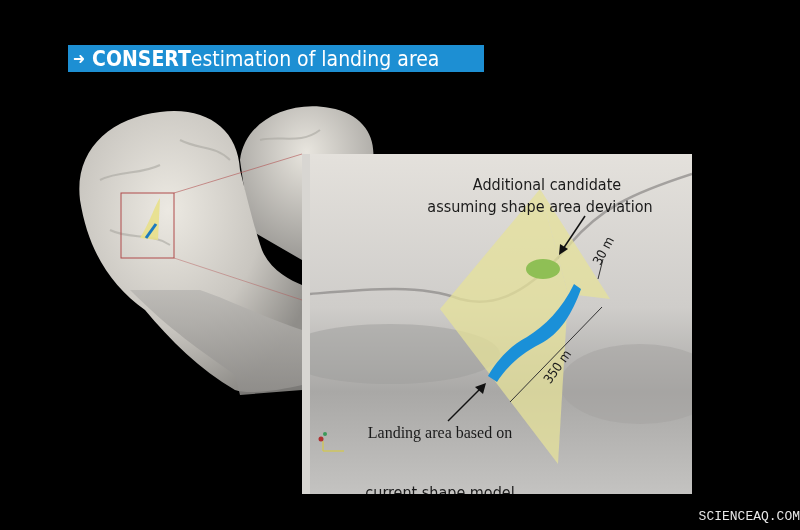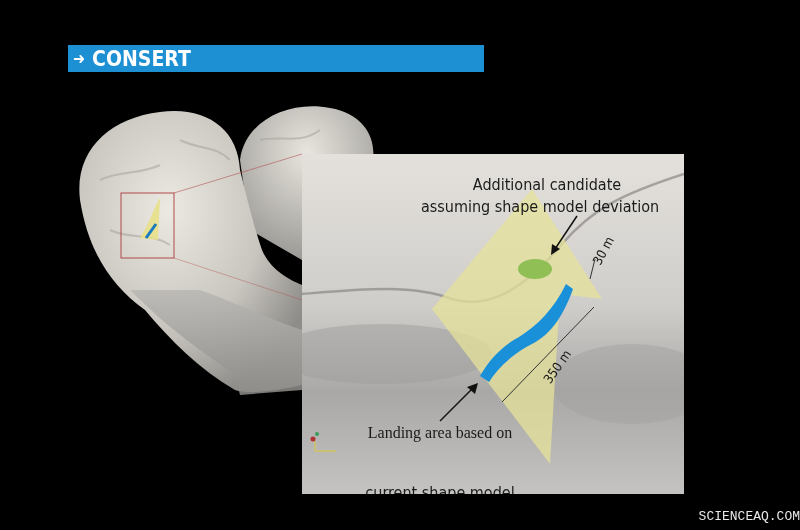--- a/index.html
+++ b/index.html
@@ -1,21 +1,21 @@
 <!DOCTYPE html>
 <html><head>
 <meta charset="utf-8">
 <style>
   html,body{margin:0;padding:0;background:#000;}
   body{width:800px;height:530px;position:relative;overflow:hidden;font-family:"DejaVu Sans Condensed","DejaVu Sans",sans-serif;}
   .title-bar{position:absolute;left:68px;top:45px;height:27px;width:416px;background:#1d8fd3;color:#fff;display:flex;align-items:center;font-size:21px;letter-spacing:0px;white-space:nowrap;}
   .title-bar .arrow{margin-left:5px;margin-right:7px;font-size:16px;font-weight:bold;}
   .title-bar .bold{font-weight:bold;margin-right:0;}
   .comet{position:absolute;left:0;top:0;width:800px;height:530px;}
-  .inset{position:absolute;left:302px;top:154px;width:382px;height:340px;overflow:hidden;background:#d8d6d2;}
+  .inset{position:absolute;left:302px;top:154px;width:382px;height:340px;overflow:hidden;background:#d8d6d2;padding-left:8px;}
   .label{position:absolute;color:#1a1a1a;font-size:16px;text-align:center;line-height:21px;white-space:nowrap;}
   .watermark{position:absolute;right:0;bottom:6px;color:#e8e8e8;font-family:Liberation Mono, monospace;font-size:13px;letter-spacing:0px;}
 </style>
 </head>
 <body>
 
 <svg class="comet" viewBox="0 0 800 530" xmlns="http://www.w3.org/2000/svg">
   <defs>
     <radialGradient id="lobe1" cx="0.4" cy="0.35" r="0.7">
       <stop offset="0" stop-color="#ece9e2"></stop>
@@ -43,20 +43,21 @@
   <path d="M146,238 L156,224" stroke="#1a7ac0" stroke-width="3"></path>
 
   <rect x="121" y="193" width="53" height="65" fill="none" stroke="#b04a4a" stroke-width="1"></rect>
   <line x1="174" y1="193" x2="302" y2="154" stroke="#b04a4a" stroke-width="0.8" opacity="0.7"></line>
   <line x1="174" y1="258" x2="302" y2="300" stroke="#b04a4a" stroke-width="0.8" opacity="0.5"></line>
 </svg>
 
 <div class="title-bar">
   <span class="arrow">➜</span>
   <span class="bold">CONSERT</span>
+  <span>estimation of landing area</span>
 </div>
 
 <div class="inset">
   <svg width="382" height="340" viewBox="0 0 382 340" xmlns="http://www.w3.org/2000/svg">
     <defs>
       <linearGradient id="terr" x1="0" y1="0" x2="0" y2="1">
         <stop offset="0" stop-color="#e4e1dc"></stop>
         <stop offset="0.45" stop-color="#cfcdca"></stop>
         <stop offset="0.7" stop-color="#a9a8a6"></stop>
         <stop offset="1" stop-color="#c4c3c1"></stop>
@@ -83,20 +84,20 @@
     <polygon points="176,229 173,240 165,233" fill="#111"></polygon>
 
     <g>
       <line x1="13" y1="287" x2="13" y2="297" stroke="#d4c84a" stroke-width="1.2"></line>
       <line x1="13" y1="297" x2="34" y2="297" stroke="#d4c84a" stroke-width="1.2"></line>
       <circle cx="11" cy="285" r="2.5" fill="#b03030"></circle>
       <circle cx="15" cy="280" r="2" fill="#3a9a5a"></circle>
     </g>
   </svg>
   <div class="label" style="left:155px;top:20px;width:180px;">Additional candidate</div>
-  <div class="label" style="left:113px;top:42px;width:250px;">assuming shape model deviation</div>
+  <div class="label" style="left:113px;top:42px;width:250px;">assuming shape area deviation</div>
   <div class="label" style="left:48px;top:268px;width:180px;font-family:Liberation Serif, serif;">Landing area based on</div>
   <div class="label" style="left:48px;top:291px;width:180px;margin-top:37px;">current shape model</div>
   <div class="label" style="left:285px;top:105px;font-size:13px;transform:rotate(-62deg);transform-origin:left top;">30 m</div>
   <div class="label" style="left:236px;top:222px;font-size:13px;transform:rotate(-55deg);transform-origin:left top;">350 m</div>
 </div>
 
 <div class="watermark">SCIENCEAQ.COM</div>
 
 </body></html>

